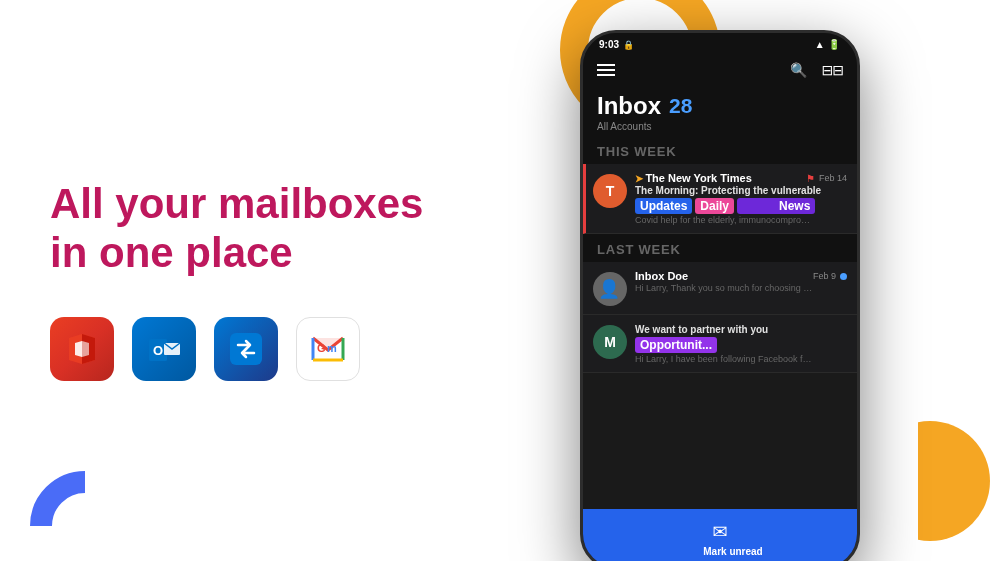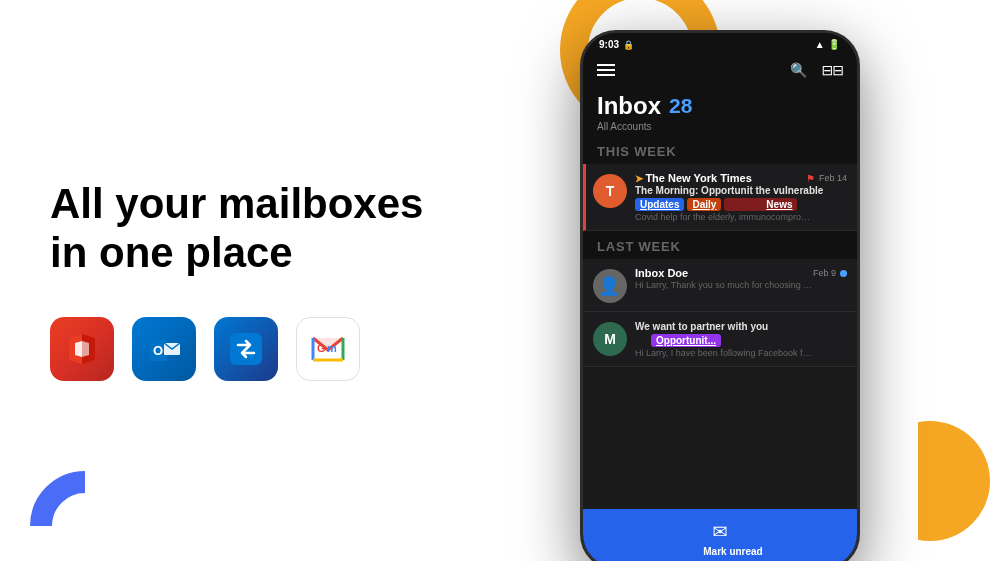--- a/index.html
+++ b/index.html
@@ -20,21 +20,21 @@
       height: 561px;
       display: flex;
       flex-direction: column;
       justify-content: center;
       padding: 40px 40px 40px 50px;
     }
 
     .headline {
       font-size: 42px;
       font-weight: 800;
-      color: #000000;
+      color: #be185d;
       line-height: 1.15;
       margin-bottom: 40px;
     }
 
     .app-icons {
       display: flex;
       gap: 18px;
       align-items: center;
     }
 
@@ -305,30 +305,29 @@
     .email-tags {
       display: flex;
       gap: 3px;
       margin-top: 2px;
       flex-wrap: wrap;
     }
 
     .tag {
       padding: 1px 5px;
       border-radius: 3px;
-      font-size: 10px;
+      font-size: 12px;
       font-weight: 600;
       color: white;
-      text-decoration: underline;
     }
 
     .tag-updates { background: #2563eb; }
-    .tag-daily { background: #c2410c; }
-    .tag-news { background: #7f1d1d; padding-left: 42px; }
-    .tag-opportunity { background: #9333ea; margin-left: 16px; }
+    .tag-daily { background: #ec4899; }
+    .tag-news { background: #6d28d9; padding-left: 42px; }
+    .tag-opportunity { background: #9333ea; }
 
     .email-preview {
       color: #666;
       font-size: 9px;
       margin-top: 1px;
       white-space: nowrap;
       overflow: hidden;
       text-overflow: ellipsis;
       max-width: 180px;
     }
@@ -469,21 +468,21 @@
         <div class="email-content">
           <div class="email-from-row">
             <span class="email-from">
               <span class="nyt-arrow">➤</span>The New York Times
             </span>
             <span class="email-date">
               <span class="flag-icon">⚑</span>
               Feb 14
             </span>
           </div>
-          <div class="email-subject">The Morning: Opportunit the vulnerable</div>
+          <div class="email-subject">The Morning: Protecting the vulnerable</div>
           <div class="email-tags">
             <span class="tag tag-updates">Updates</span>
             <span class="tag tag-daily">Daily</span>
             <span class="tag tag-news">News</span>
           </div>
           <div class="email-preview">Covid help for the elderly, immunocompromised and unvaccinated. View in brows...</div>
         </div>
       </div>
 
       <div class="section-header">

